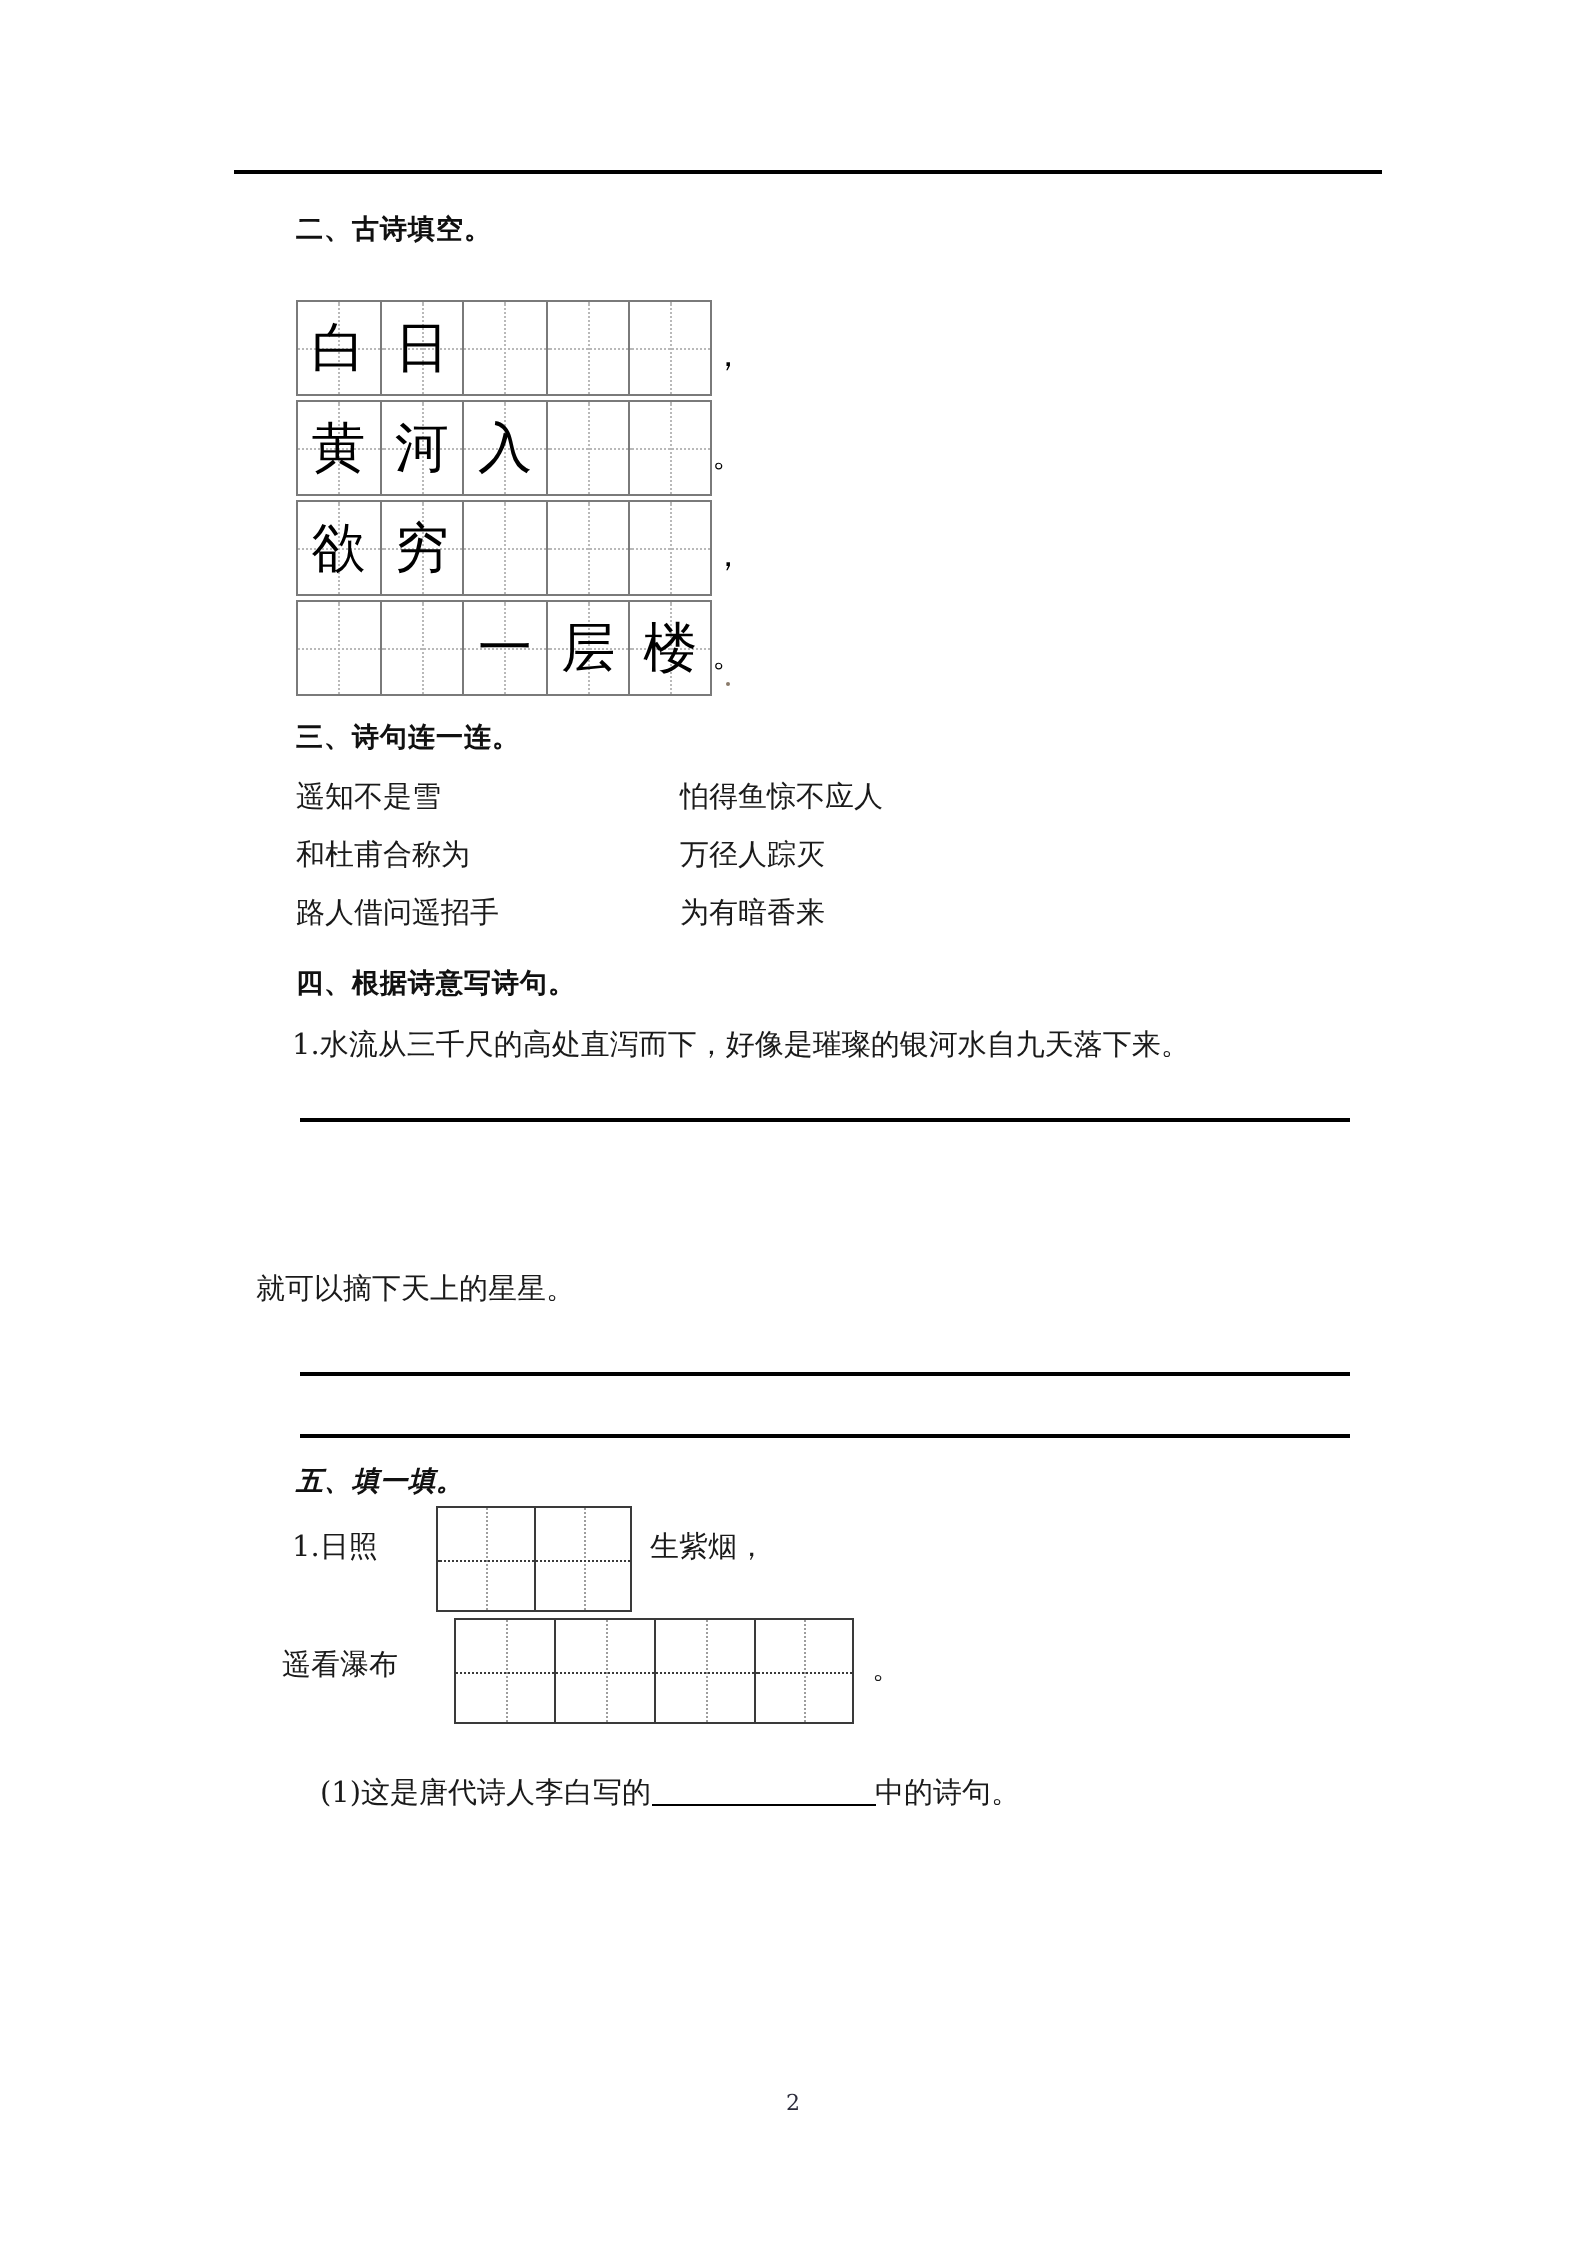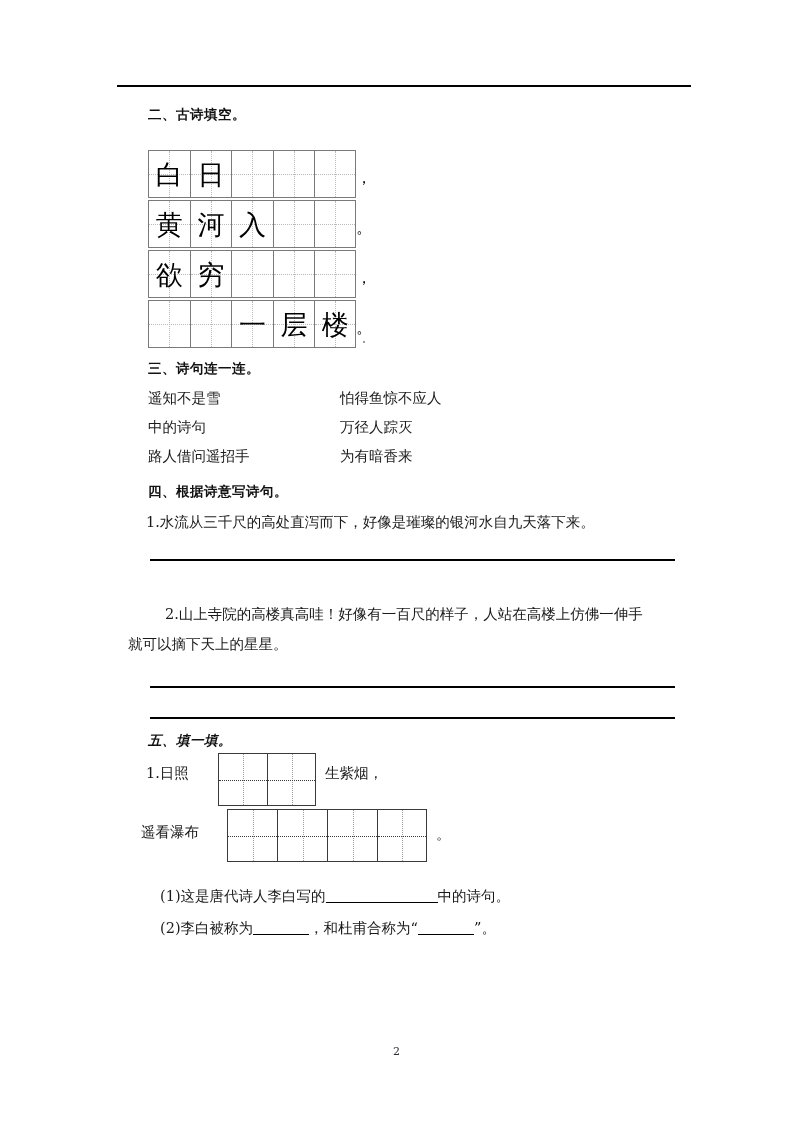--- a/index.html
+++ b/index.html
@@ -226,33 +226,32 @@
       </div>
     </div>
   <div class="tzg-punct" style="left:356px; top:302px;">。</div>
   <div class="stray-dot" style="left:363px; top:325px;"></div>
 
   <div class="sec-head" style="left:148px; top:344px;">三、诗句连一连。</div>
 
   <div class="txt" style="left:148px; top:373px;">遥知不是雪</div>
   <div class="txt" style="left:340px; top:373px;">怕得鱼惊不应人</div>
 
-  <div class="txt" style="left:148px; top:402px;">中的诗句</div>
+  <div class="txt" style="left:148px; top:402px;">和杜甫合称为</div>
   <div class="txt" style="left:340px; top:402px;">万径人踪灭</div>
 
   <div class="txt" style="left:148px; top:431px;">路人借问遥招手</div>
   <div class="txt" style="left:340px; top:431px;">为有暗香来</div>
 
   <div class="sec-head" style="left:148px; top:467px;">四、根据诗意写诗句。</div>
 
   <div class="txt" style="left:146px; top:497px;"><span>1.</span><span>水流从三千尺的高处直泻而下，好像是璀璨的银河水自九天落下来。</span></div>
 
   <div class="answer-rule" style="left:150px; top:543px; width:525px;"></div>
 
-  <div class="txt" style="left:165px; top:589px;"><span>2.</span><span>山上寺院的高楼真高哇！好像有一百尺的样子，人站在高楼上仿佛一伸手</span></div>
   <div class="txt" style="left:128px; top:619px;">就可以摘下天上的星星。</div>
 
   <div class="answer-rule" style="left:150px; top:670px; width:525px;"></div>
   <div class="answer-rule" style="left:150px; top:701px; width:525px;"></div>
 
   <div class="sec-head" style="left:148px; top:716px;font-style:italic;">五、填一填。</div>
 
   <div class="txt" style="left:146px; top:748px;"><span>1.</span><span>日照</span></div>
   <div class="box-row" id="box-row-0" style="left:218px; top:737px;">
       <div class="box-cell" style="width: 49px; height: 53px;"></div>
@@ -264,17 +263,16 @@
   <div class="box-row" id="box-row-1" style="left:227px; top:793px;">
       <div class="box-cell" style="width: 50px; height: 53px;"></div>
       <div class="box-cell" style="width: 50px; height: 53px;"></div>
       <div class="box-cell" style="width: 50px; height: 53px;"></div>
       <div class="box-cell" style="width: 50px; height: 53px;"></div>
     </div>
   <div class="txt" style="left:436px; top:809px;">。</div>
 
   <div class="txt" style="left:160px; top:871px;"><span>(1)</span><span>这是唐代诗人李白写的</span><span class="blank" id="blank-0" style="width: 112px;"></span><span>中的诗句。</span></div>
 
-  <div class="txt" style="left:160px; top:903px;"><span>(2)</span><span>李白被称为</span><span class="blank" id="blank-1" style="width: 56px;"></span><span>，和杜甫合称为“</span><span class="blank" id="blank-2" style="width: 56px;"></span><span>”。</span></div>
 
   <div class="page-num" style="top:1029px;">2</div>
 
 </div>
 
 </body></html>

